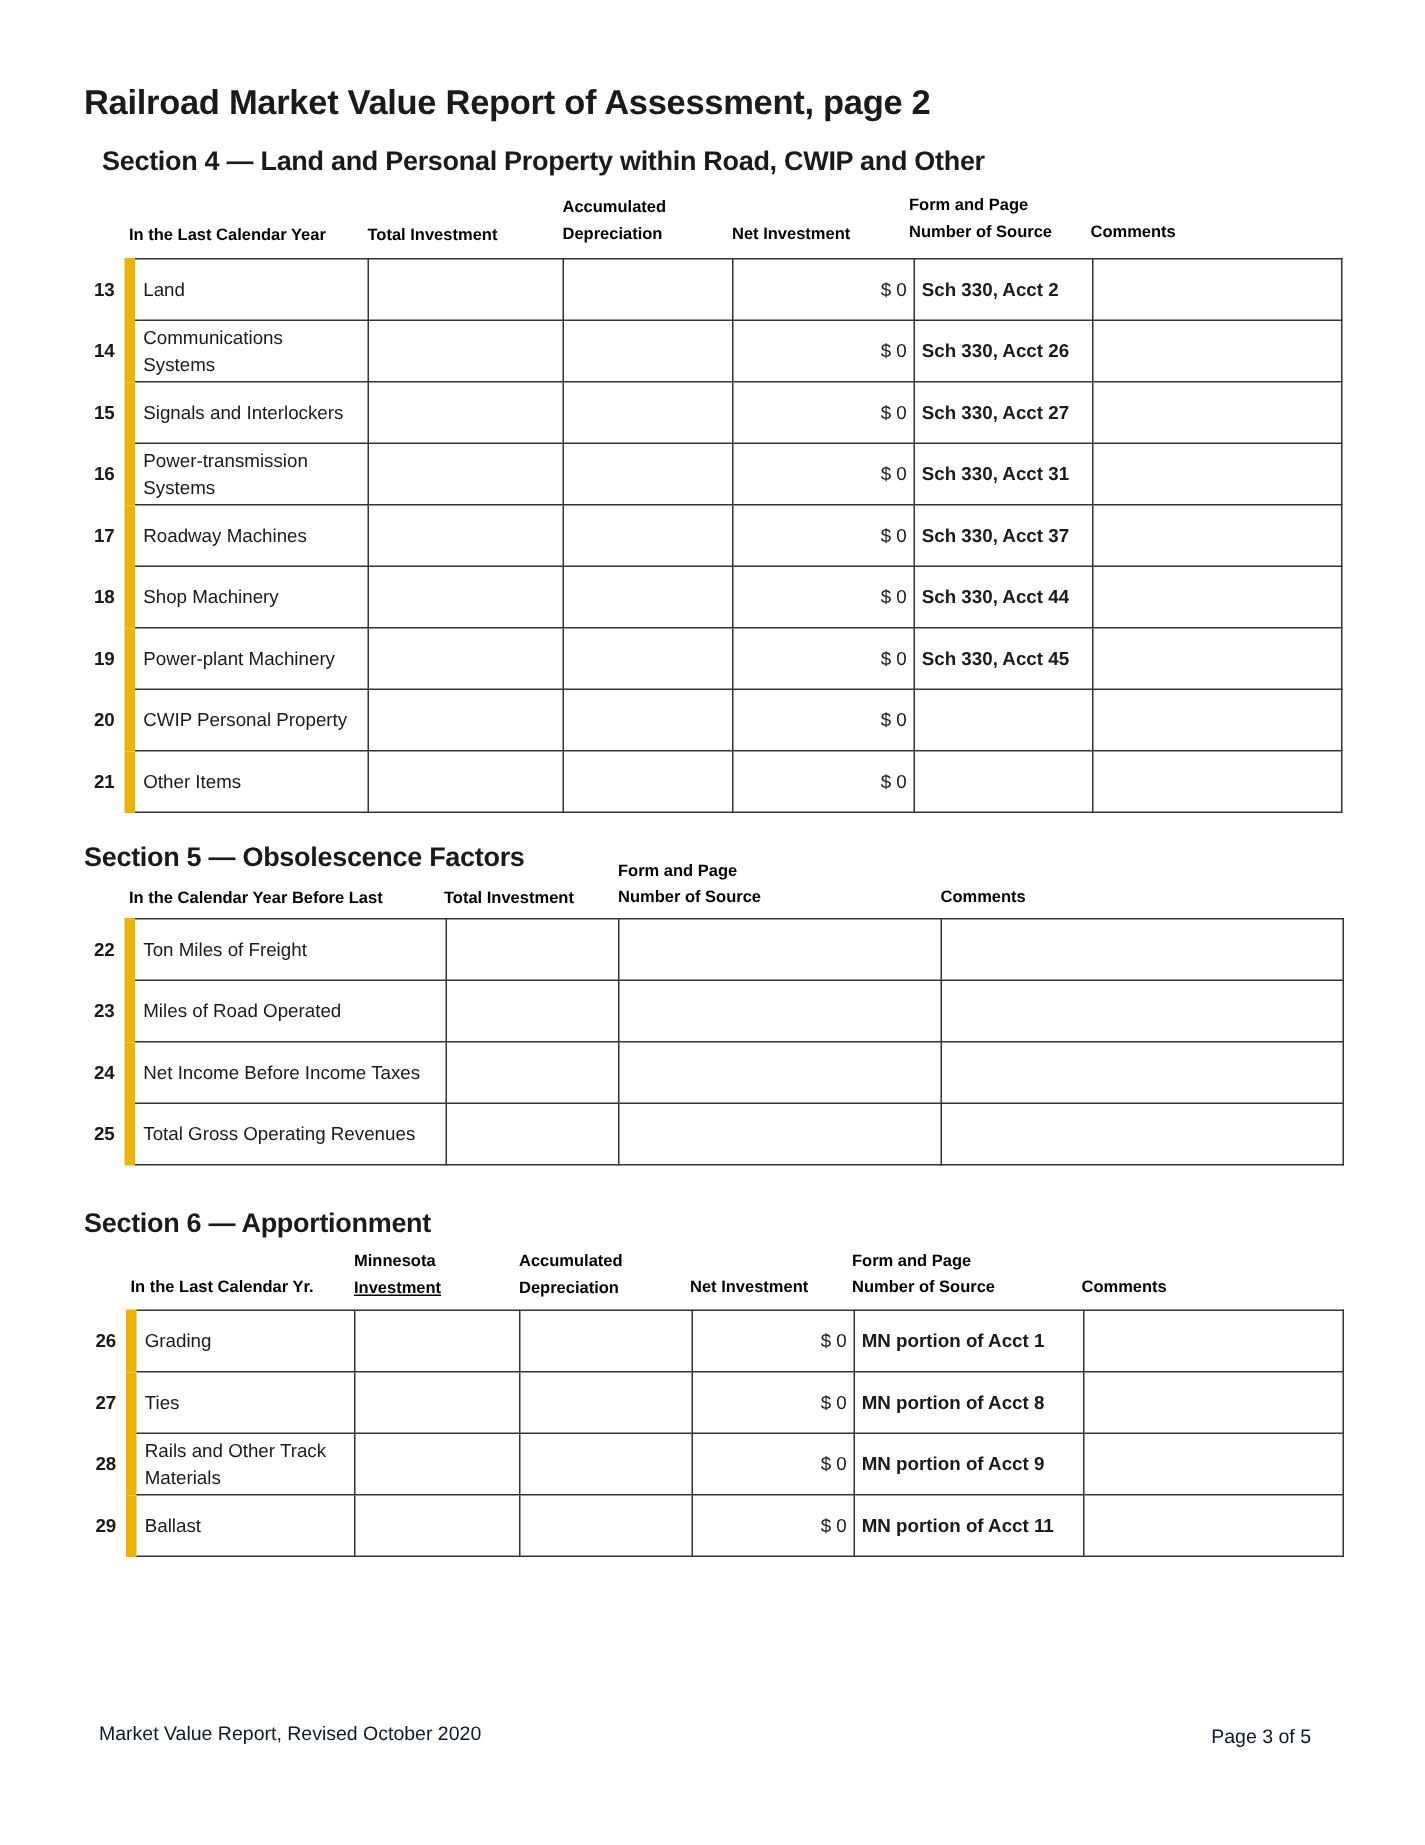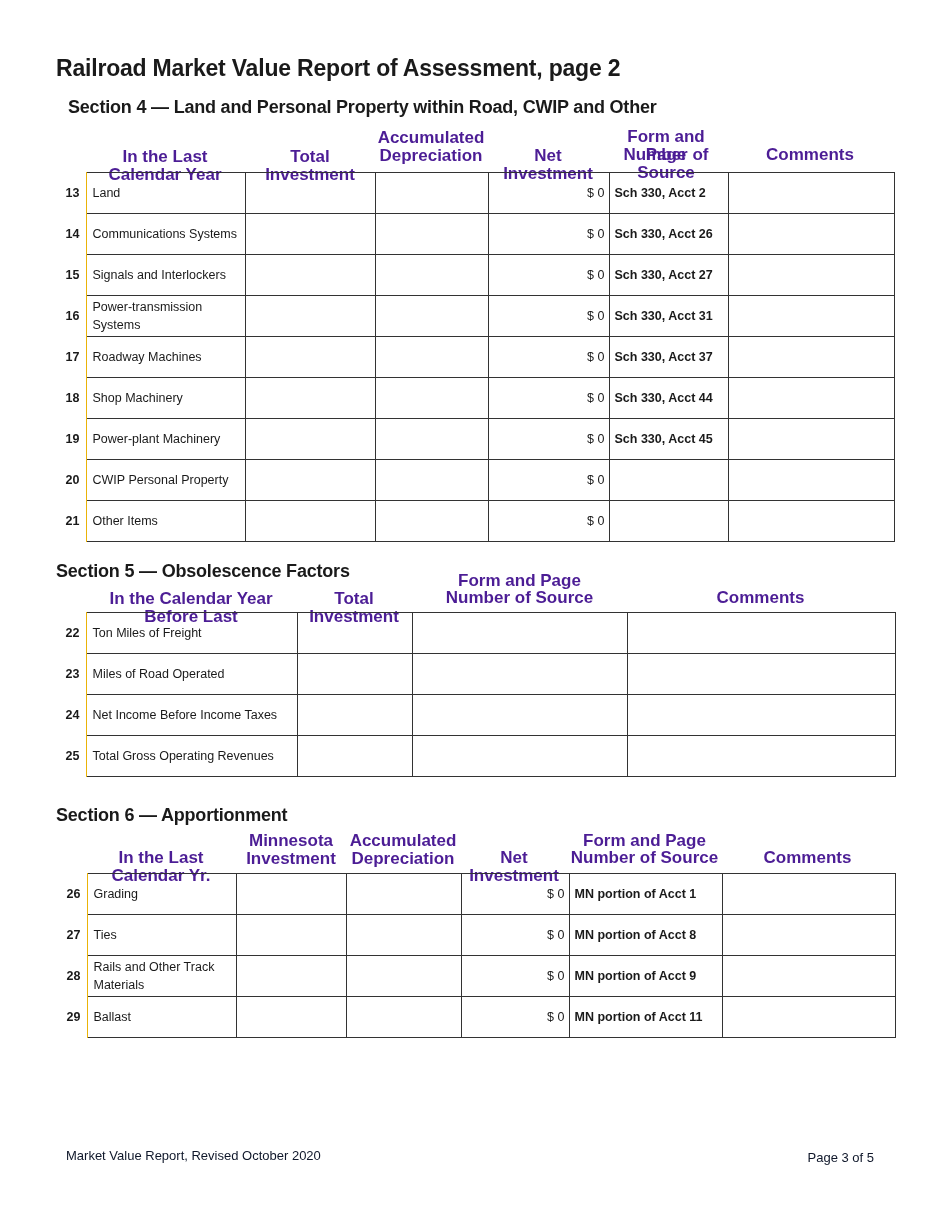--- a/index.html
+++ b/index.html
@@ -1,22 +1,22 @@
 <!DOCTYPE html>
 <html><head>
 <meta charset="utf-8">
 <style>
   html, body { margin:0; padding:0; background:#fff; }
   body { width:950px; height:1230px; position:relative; font-family:"Liberation Sans", sans-serif; color:#1a1a1a; overflow:hidden; }
   h1 { position:absolute; left:56px; top:55px; margin:0; font-size:23px; font-weight:bold; letter-spacing:-0.2px; }
   h2 { position:absolute; margin:0; font-size:18px; font-weight:bold; letter-spacing:-0.2px; }
-  .hdr { position:absolute; font-size:17px; font-weight:bold; text-align:center; line-height:18px; color:#4c1d95; }
+  .hdr { position:absolute; font-size:11px; font-weight:bold; text-align:left; line-height:18px; color:#000000; }
   table.grid { position:absolute; border-collapse:collapse; table-layout:fixed; }
   table.grid td { border:1px solid #333; font-size:12.5px; padding:0 6px; vertical-align:middle; line-height:18px; }
-  table.grid td.num { border:none; border-right:1px solid #eab308; font-weight:bold; text-align:right; padding:0 6px 0 0; font-size:12.5px; }
+  table.grid td.num { border:none; border-right:7px solid #eab308; font-weight:bold; text-align:right; padding:0 6px 0 0; font-size:12.5px; }
   table.grid tr:first-child td.num, table.grid tr:last-child td.num { border-top:none; border-bottom:none; }
   td.money { text-align:right; font-size:16px; padding-right:4px !important; }
   td.src { font-size:12.5px; padding-left:5px !important;font-weight:bold; }
   .footer { position:absolute; top:1148px; font-size:13px; color:#0f172a; }
 </style>
 </head>
 <body>
 
 <h1>Railroad Market Value Report of Assessment, page 2</h1>
 
@@ -168,21 +168,21 @@
         <td class=""></td>
         <td class=""></td>
         <td class=""></td>
       </tr>
     </tbody>
 </table>
 
 <h2 style="left:56px; top:805px;">Section 6 — Apportionment</h2>
 <div class="hdr" style="left:87px; top:849px; width:148px;">In the Last Calendar Yr.</div>
 <div class="hdr" style="left:236px; top:832px; width:110px;">Minnesota</div>
-<div class="hdr" style="left:236px; top:850px; width:110px;">Investment</div>
+<div class="hdr" style="left:236px; top:850px; width:110px;text-decoration:underline;">Investment</div>
 <div class="hdr" style="left:346px; top:832px; width:114px;">Accumulated</div>
 <div class="hdr" style="left:346px; top:850px; width:114px;">Depreciation</div>
 <div class="hdr" style="left:460px; top:849px; width:108px;">Net Investment</div>
 <div class="hdr" style="left:568px; top:832px; width:153px;">Form and Page</div>
 <div class="hdr" style="left:568px; top:849px; width:153px;">Number of Source</div>
 <div class="hdr" style="left:721px; top:849px; width:173px;">Comments</div>
 
 <table class="grid" style="left:57px; top:873px; width:838px;">
   <colgroup>
       <col style="width:30px">

